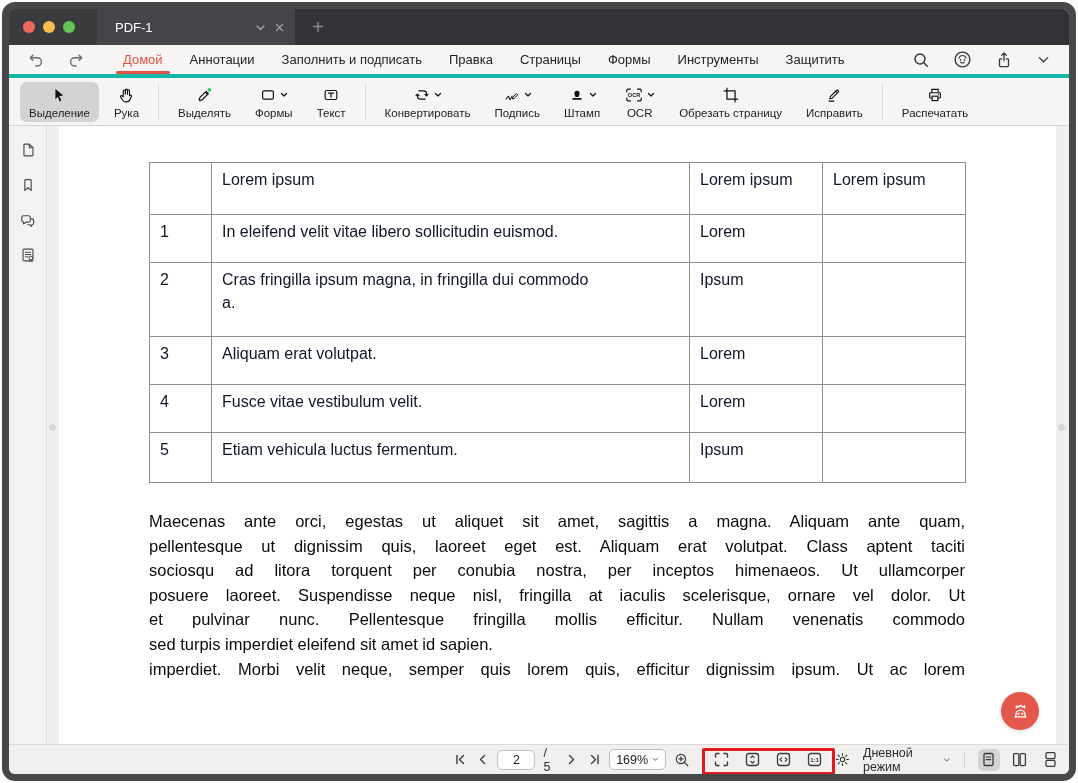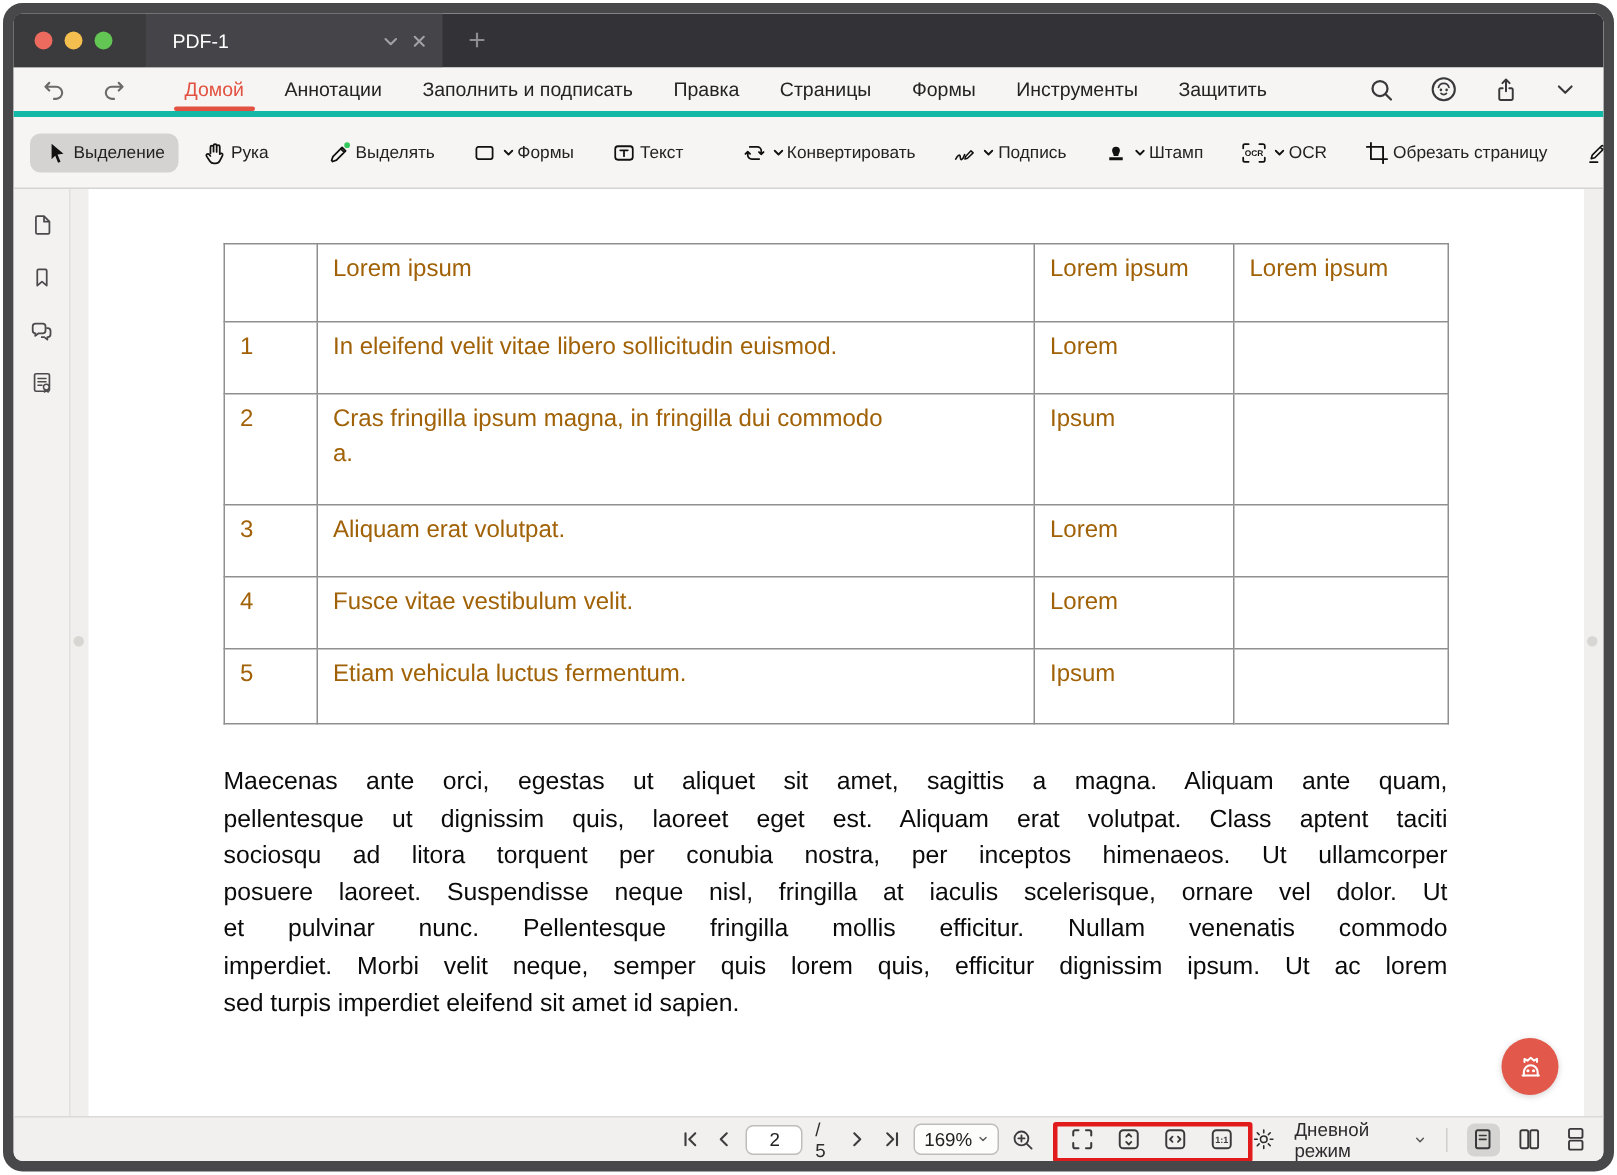--- a/index.html
+++ b/index.html
@@ -22,34 +22,34 @@
   .menubar { height:33px; flex:0 0 33px; background:#f6f5f3; border-bottom:4px solid #14b8a6; display:flex; align-items:stretch; }
   .undo-redo { display:flex; align-items:center; gap:24px; margin-left:18px; color:#6c6b69; }
   .icon-btn { display:flex; align-items:center; justify-content:center; cursor:default; }
   .ribbon-tabs { display:flex; align-items:stretch; gap:27px; margin-left:38px; }
   .ribbon-tab { position:relative; display:flex; align-items:center; font-size:13px; color:#232323; }
   .ribbon-tab.active { color:#e25141; font-weight:500; }
   .ribbon-tab.active::after { content:""; position:absolute; left:-7px; right:-7px; bottom:0; height:3px; background:#e25141; border-radius:2px; }
   .menu-right { margin-left:auto; display:flex; align-items:center; gap:23px; margin-right:18px; color:#39393b; }
   
   .toolbar { height:48px; flex:0 0 48px; background:#f6f5f3; border-bottom:1px solid #d6d4d2; display:flex; align-items:center; padding:0 8px; }
-  .tool { display:flex; flex-direction:row; align-items:center; justify-content:center; gap:2px; padding:3px 9px; border-radius:7px; margin:0 3px; }
+  .tool { display:flex; flex-direction:column; align-items:center; justify-content:center; gap:2px; padding:3px 9px; border-radius:7px; margin:0 3px; }
   .tool.selected { background:#d5d3d1; }
   .tool .ic-row { height:20px; display:flex; align-items:center; gap:3px; position:relative; color:#1c1c1e; }
   .tool .lbl { font-size:11.5px; color:#222; white-space:nowrap; }
   .tb-divider { width:1px; height:36px; background:#dcdad8; margin:0 7px; }
   
   .main { flex:1; position:relative; overflow:hidden; background:#f1efed; }
   .side-rail { position:absolute; left:0; top:0; bottom:0; width:38px; background:#f4f2f1; border-right:1px solid #e2e0de;
                display:flex; flex-direction:column; align-items:center; gap:15px; padding-top:14px; color:#4b4b4d; }
   .rail-btn { width:22px; height:20px; display:flex; align-items:center; justify-content:center; }
   .page { position:absolute; left:50px; top:0; width:997px; height:680px; background:#fff; }
   .page-inner { padding:36px 0 0 90px; width:906px; }
   table.pdf-table { border-collapse:collapse; width:816px; table-layout:fixed; }
-  .pdf-table td { border:1px solid #8f8f8f; vertical-align:top; padding:6px 10px; font-size:16px; color:#a16207; line-height:1.42; }
+  .pdf-table td { border:1px solid #8f8f8f; vertical-align:top; padding:6px 10px; font-size:16px; color:#0f172a; line-height:1.42; }
   .pdf-table col.c0 { width:62px; } .pdf-table col.c1 { width:478px; } .pdf-table col.c2 { width:133px; } .pdf-table col.c3 { width:143px; }
   .pdf-table .wrapcell { white-space:pre-wrap; }
   .para { width:816px; margin:26px 0 0 0; font-size:16.5px; color:#0b0b0b; }
   .para-line { line-height:24.6px; text-align:justify; text-align-last:justify; }
   .para-line.last { text-align:left; text-align-last:left; }
   .scroll-dot { position:absolute; width:7px; height:7px; border-radius:50%; background:#d8d6d3; }
   
   .statusbar { height:30px; flex:0 0 30px; background:#f2f0ef; border-top:1px solid #dcdad8; display:flex; align-items:center; position:relative; }
   .nav-cluster { display:flex; align-items:center; gap:8px; margin-left:444px; color:#3c3c3e; }
   .nav-btn { display:flex; align-items:center; justify-content:center; width:15px; height:18px; }
@@ -409,22 +409,22 @@
           </tr>
         </tbody>
           </table>
 
         <div class="para">
           <div class="para-line">Maecenas ante orci, egestas ut aliquet sit amet, sagittis a magna. Aliquam ante quam,</div>
           <div class="para-line">pellentesque ut dignissim quis, laoreet eget est. Aliquam erat volutpat. Class aptent taciti</div>
           <div class="para-line">sociosqu ad litora torquent per conubia nostra, per inceptos himenaeos. Ut ullamcorper</div>
           <div class="para-line">posuere laoreet. Suspendisse neque nisl, fringilla at iaculis scelerisque, ornare vel dolor. Ut</div>
           <div class="para-line">et pulvinar nunc. Pellentesque fringilla mollis efficitur. Nullam venenatis commodo</div>
+          <div class="para-line last">sed turpis imperdiet eleifend sit amet id sapien.</div>
           <div class="para-line">imperdiet. Morbi velit neque, semper quis lorem quis, efficitur dignissim ipsum. Ut ac lorem</div>
-          <div class="para-line last">sed turpis imperdiet eleifend sit amet id sapien.</div>
         </div>
       </div>
     </div>
 
     <div class="scroll-dot" style="left:40px; top:298px;"></div>
     <div class="scroll-dot" style="right:4px; top:298px;"></div>
   </div>
 
   <div class="statusbar">
 

